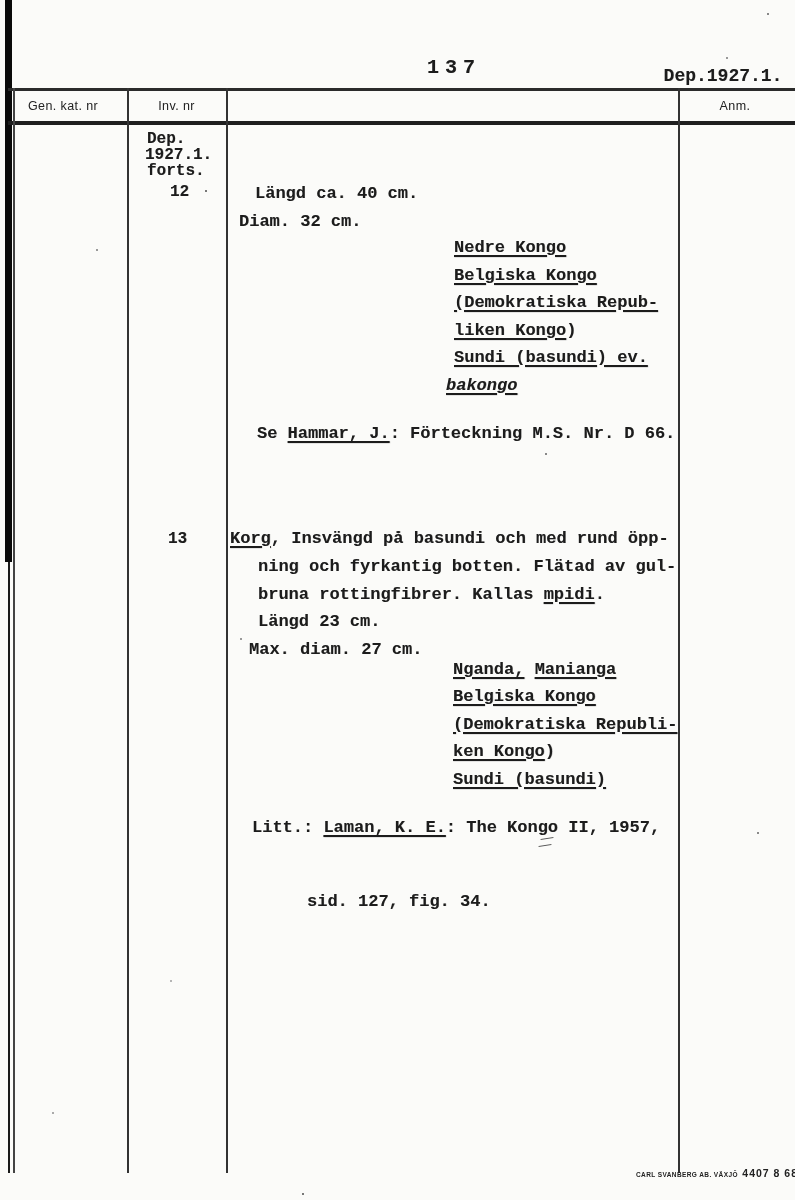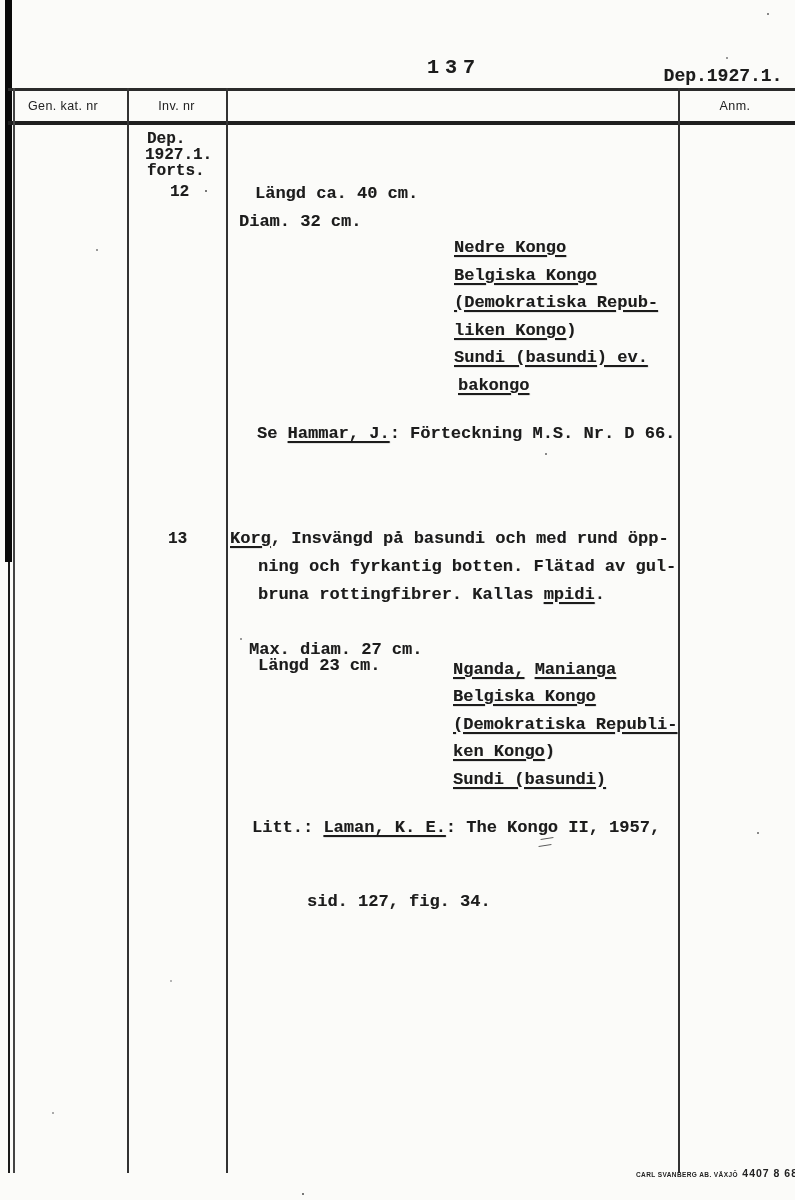--- a/index.html
+++ b/index.html
@@ -68,28 +68,28 @@
   <div class="tw small" style="left:168px;top:529px;">13</div>
 
   <div class="tw" style="left:255px;top:184px;">Längd ca. 40 cm.</div>
   <div class="tw" style="left:239px;top:212px;">Diam. 32 cm.</div>
 
   <div class="tw u" style="left:454px;top:238px;">Nedre Kongo</div>
   <div class="tw u" style="left:454px;top:266px;">Belgiska Kongo</div>
   <div class="tw u" style="left:454px;top:293px;">(Demokratiska Repub-</div>
   <div class="tw" style="left:454px;top:321px;"><span class="u">liken Kongo</span><span>)</span></div>
   <div class="tw u" style="left:454px;top:348px;font-family:Liberation Mono, monospace;">Sundi (basundi) ev.</div>
-  <div class="tw u" style="left:458px;top:376px;">bakongo</div>
+  <div class="tw u" style="left:446px;top:376px;font-style:italic;">bakongo</div>
 
   <div class="tw" style="left:257px;top:424px;text-align:right;"><span>Se </span><span class="u">Hammar, J.</span><span>: Förteckning M.S. Nr. D 66.</span></div>
 
   <div class="tw" style="left:230px;top:529px;"><span class="u">Korg</span><span>, Insvängd på basundi och med rund öpp-</span></div>
   <div class="tw" style="left:258px;top:585px;"><span>bruna rottingfibrer. Kallas </span><span class="u">mpidi</span><span>.</span></div>
   <div class="tw" style="left:258px;top:557px;">ning och fyrkantig botten. Flätad av gul-</div>
-  <div class="tw" style="left:258px;top:612px;margin-top:44px;">Längd 23 cm.</div>
+  <div class="tw" style="left:258px;top:612px;">Längd 23 cm.</div>
   <div class="tw" style="left:249px;top:640px;">Max. diam. 27 cm.</div>
 
   <div class="tw" style="left:453px;top:660px;"><span class="u">Nganda,</span><span> </span><span class="u">Manianga</span></div>
   <div class="tw u" style="left:453px;top:687px;">Belgiska Kongo</div>
   <div class="tw u" style="left:453px;top:715px;">(Demokratiska Republi-</div>
   <div class="tw" style="left:453px;top:742px;"><span class="u">ken Kongo</span><span>)</span></div>
   <div class="tw u" style="left:453px;top:770px;">Sundi (basundi)</div>
 
   <div class="tw" style="left:252px;top:818px;"><span>Litt.: </span><span class="u">Laman, K. E.</span><span>: The Kongo II, 1957,</span></div>
   <div class="tw" style="left:307px;top:846px;margin-top:46px;">sid. 127, fig. 34.</div>

